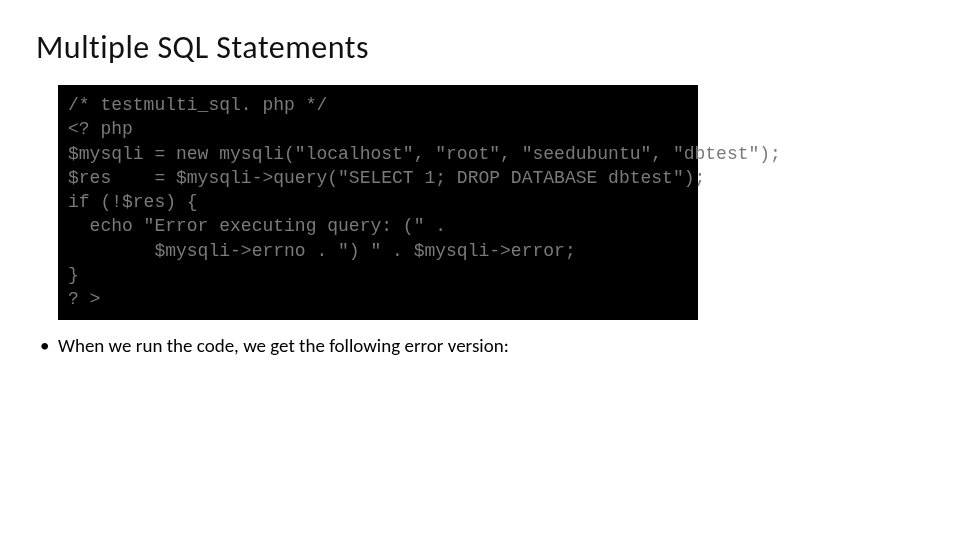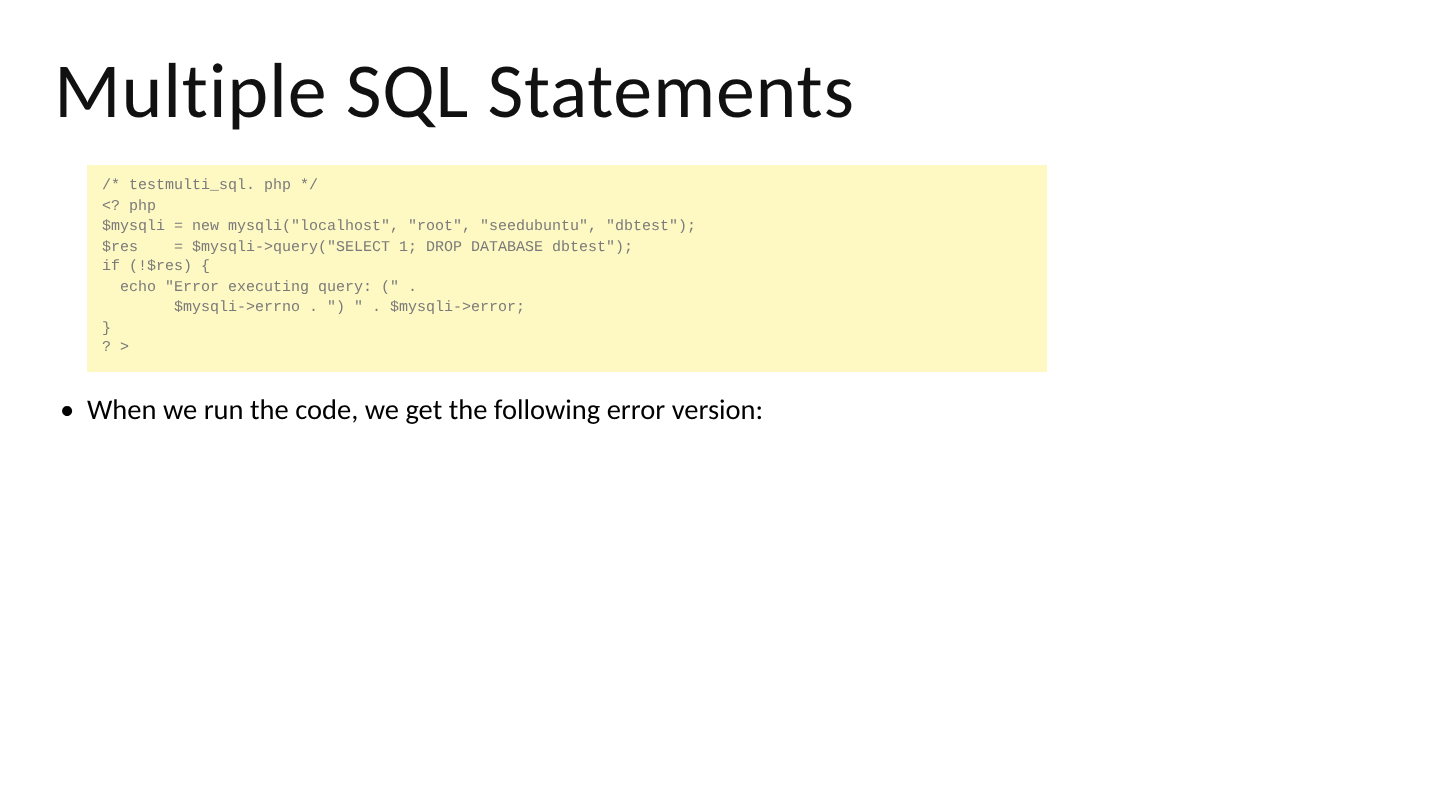--- a/index.html
+++ b/index.html
@@ -12,21 +12,21 @@
     color: #000;
   }
   .slide {
     position: relative;
     width: 960px;
     height: 540px;
     box-sizing: border-box;
     padding: 28px 36px 20px 36px;
   }
   .title {
-    font-size: 52px;
+    font-size: 32px;
     font-weight: 400;
     letter-spacing: 0.5px;
     margin: 0 0 18px 0;
     color: #111;
   }
   ul.bullets {
     list-style: none;
     margin: 0;
     padding: 0;
   }
@@ -38,25 +38,25 @@
     margin: 6px 0 8px 0;
   }
   ul.bullets > li::before {
     content: "•";
     position: absolute;
     left: 4px;
     top: 0;
     font-size: 19px;
   }
   .codebox {
-    background: #fef9c3;
+    background: #000000;
     margin: 4px 0 14px 22px;
     padding: 8px 10px;
     font-family: "Courier New", monospace;
-    font-size: 10px;
+    font-size: 18px;
     line-height: 1.35;
     color: #7a7a7a;
     white-space: pre;
     width: 640px;
     box-sizing: border-box;
   }
   .codebox.wide {
     width: 720px;
   }
 </style>

